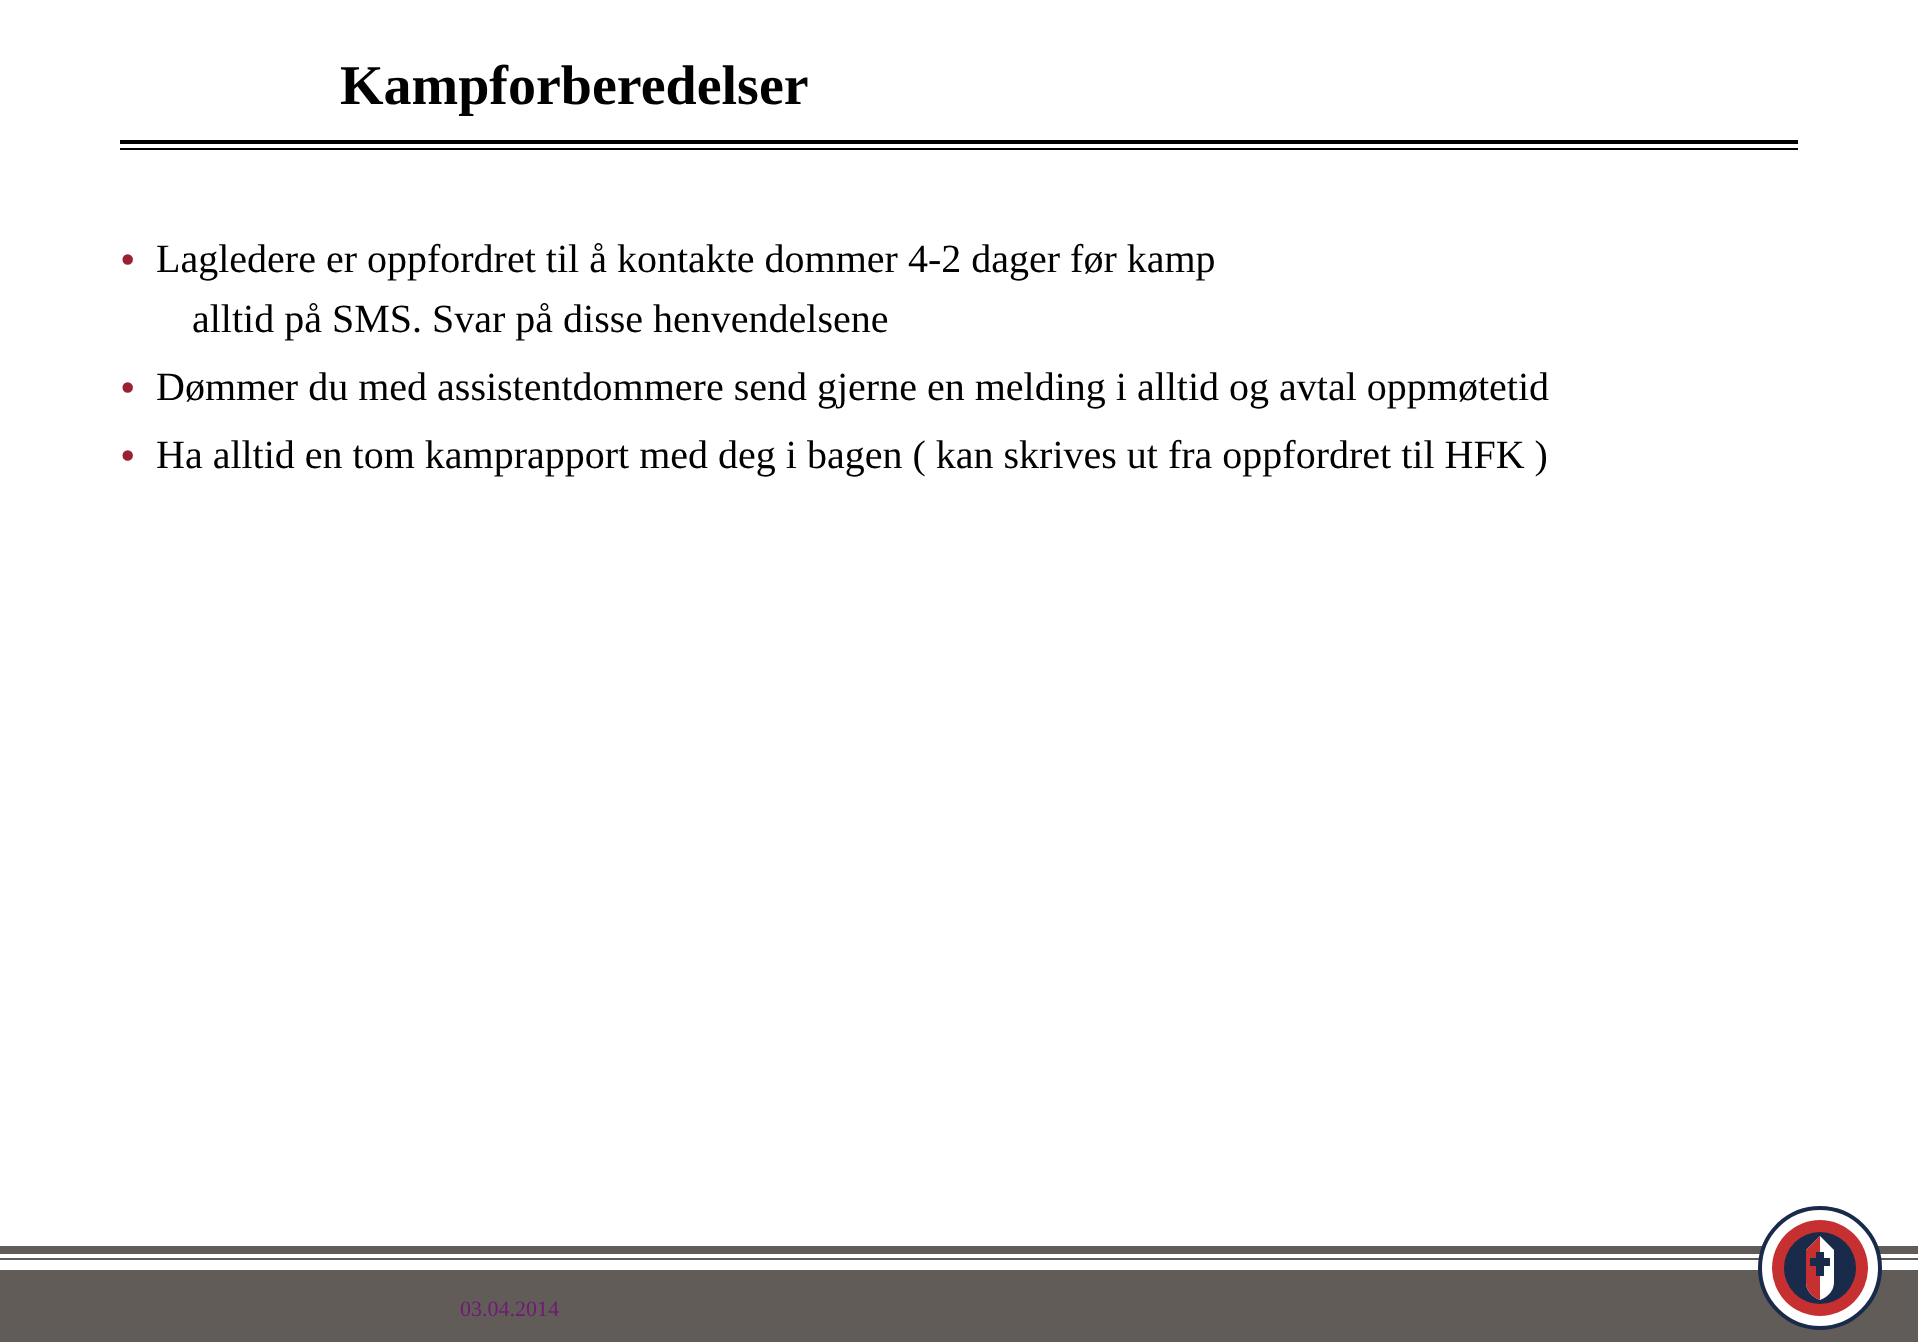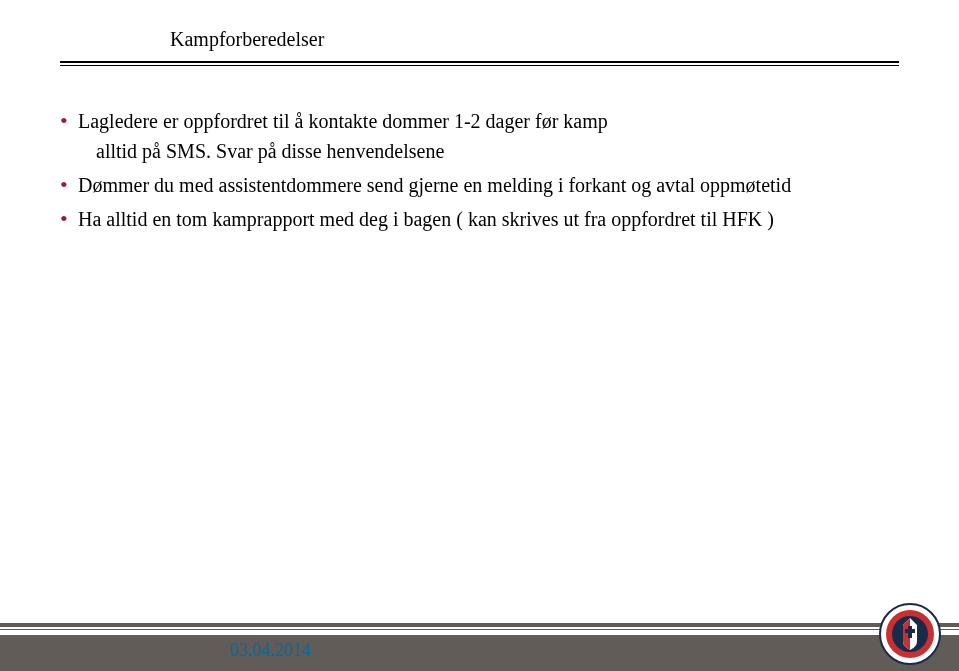--- a/index.html
+++ b/index.html
@@ -1,53 +1,53 @@
 <!DOCTYPE html>
 <html><head>
 <meta charset="utf-8">
 <style>
   * { margin: 0; padding: 0; box-sizing: border-box; }
   html, body { width: 959px; height: 671px; font-family: Georgia, 'Times New Roman', serif; background: #fff; overflow: hidden; }
   .slide { position: relative; width: 959px; height: 671px; }
   .header { padding: 28px 60px 10px 170px; }
-  .title { font-weight: normal; font-size: 20px; color: #000; }
+  .title { font-weight: bold; font-size: 28px; color: #000; }
   .hr-thick { border: none; border-top: 2.5px solid #000; margin: 0 60px 0 60px; }
   .hr-thin { border: none; border-top: 1px solid #000; margin: 2px 60px 0 60px; }
   .content { padding: 40px 60px 0 60px; font-size: 20px; color: #000; line-height: 1.5; }
   ul { list-style: none; }
   li { position: relative; padding-left: 18px; margin-bottom: 4px; }
   li::before { content: "•"; position: absolute; left: 0; top: 0; color: #9b2034; font-size: 22px; line-height: 1.4; }
   .sub { display: block; padding-left: 18px; }
   .footer { position: absolute; left: 0; right: 0; bottom: 0; height: 48px; }
   .footer-line-thick { position: absolute; left: 0; right: 0; bottom: 44px; height: 4px; background: #615c58; }
   .footer-line-thin { position: absolute; left: 0; right: 0; bottom: 41px; height: 1px; background: #615c58; }
   .footer-bar { position: absolute; left: 0; right: 0; bottom: 0; height: 36px; background: #615c58; }
-  .footer-date { position: absolute; left: 230px; bottom: 10px; color: #0369a1; font-size: 18px; font-family: Georgia, serif; }
+  .footer-date { position: absolute; left: 230px; bottom: 10px; color: #701a75; font-size: 11px; font-family: Georgia, serif; }
   .logo { position: absolute; right: 18px; bottom: 6px; width: 62px; height: 62px; }
   .logo svg { width: 62px; height: 62px; }
 </style>
 </head>
 <body>
 
 <div class="slide">
 
   <div class="header">
     <h1 class="title">Kampforberedelser</h1>
   </div>
   <hr class="hr-thick">
   <hr class="hr-thin">
 
   <div class="content">
     <ul>
       <li>
-        <span>Lagledere er oppfordret til å kontakte dommer 1-2 dager før kamp</span>
+        <span>Lagledere er oppfordret til å kontakte dommer 4-2 dager før kamp</span>
         <span class="sub">alltid på SMS. Svar på disse henvendelsene</span>
       </li>
       <li>
-        <span>Dømmer du med assistentdommere send gjerne en melding i forkant og avtal oppmøtetid</span>
+        <span>Dømmer du med assistentdommere send gjerne en melding i alltid og avtal oppmøtetid</span>
       </li>
       <li>
         <span>Ha alltid en tom kamprapport med deg i bagen ( kan skrives ut fra oppfordret til HFK )</span>
       </li>
     </ul>
   </div>
 
   <div class="footer">
     <div class="footer-line-thick"></div>
     <div class="footer-line-thin"></div>

